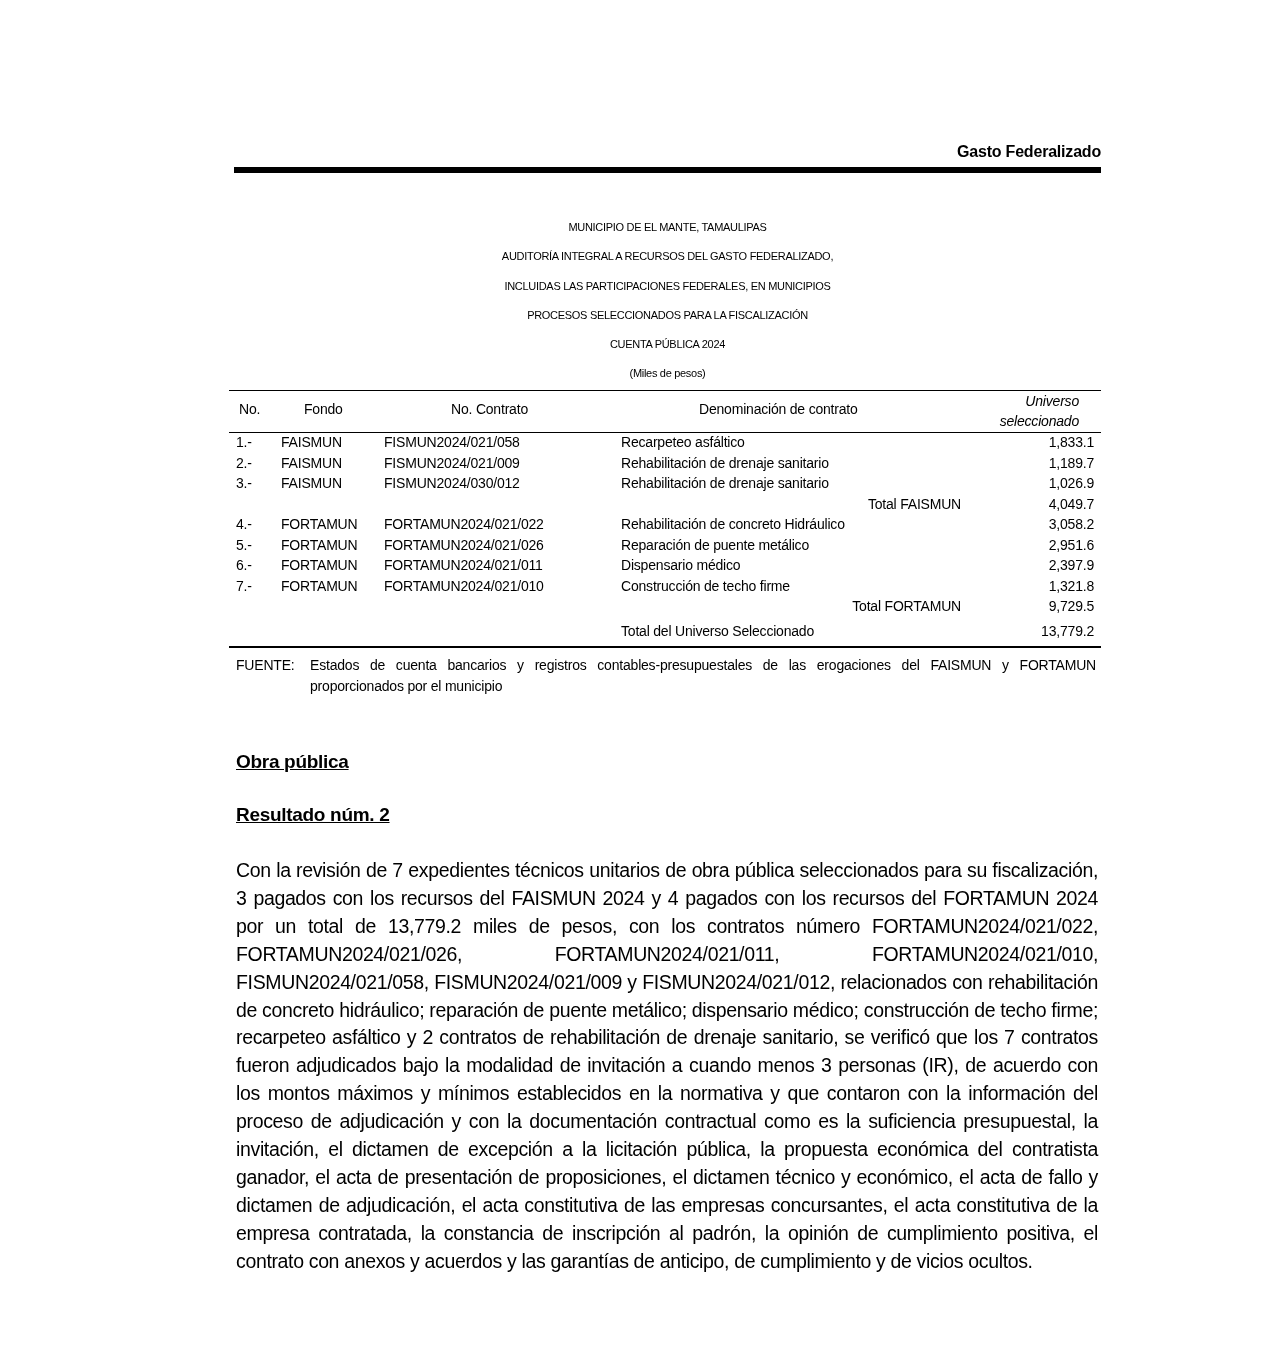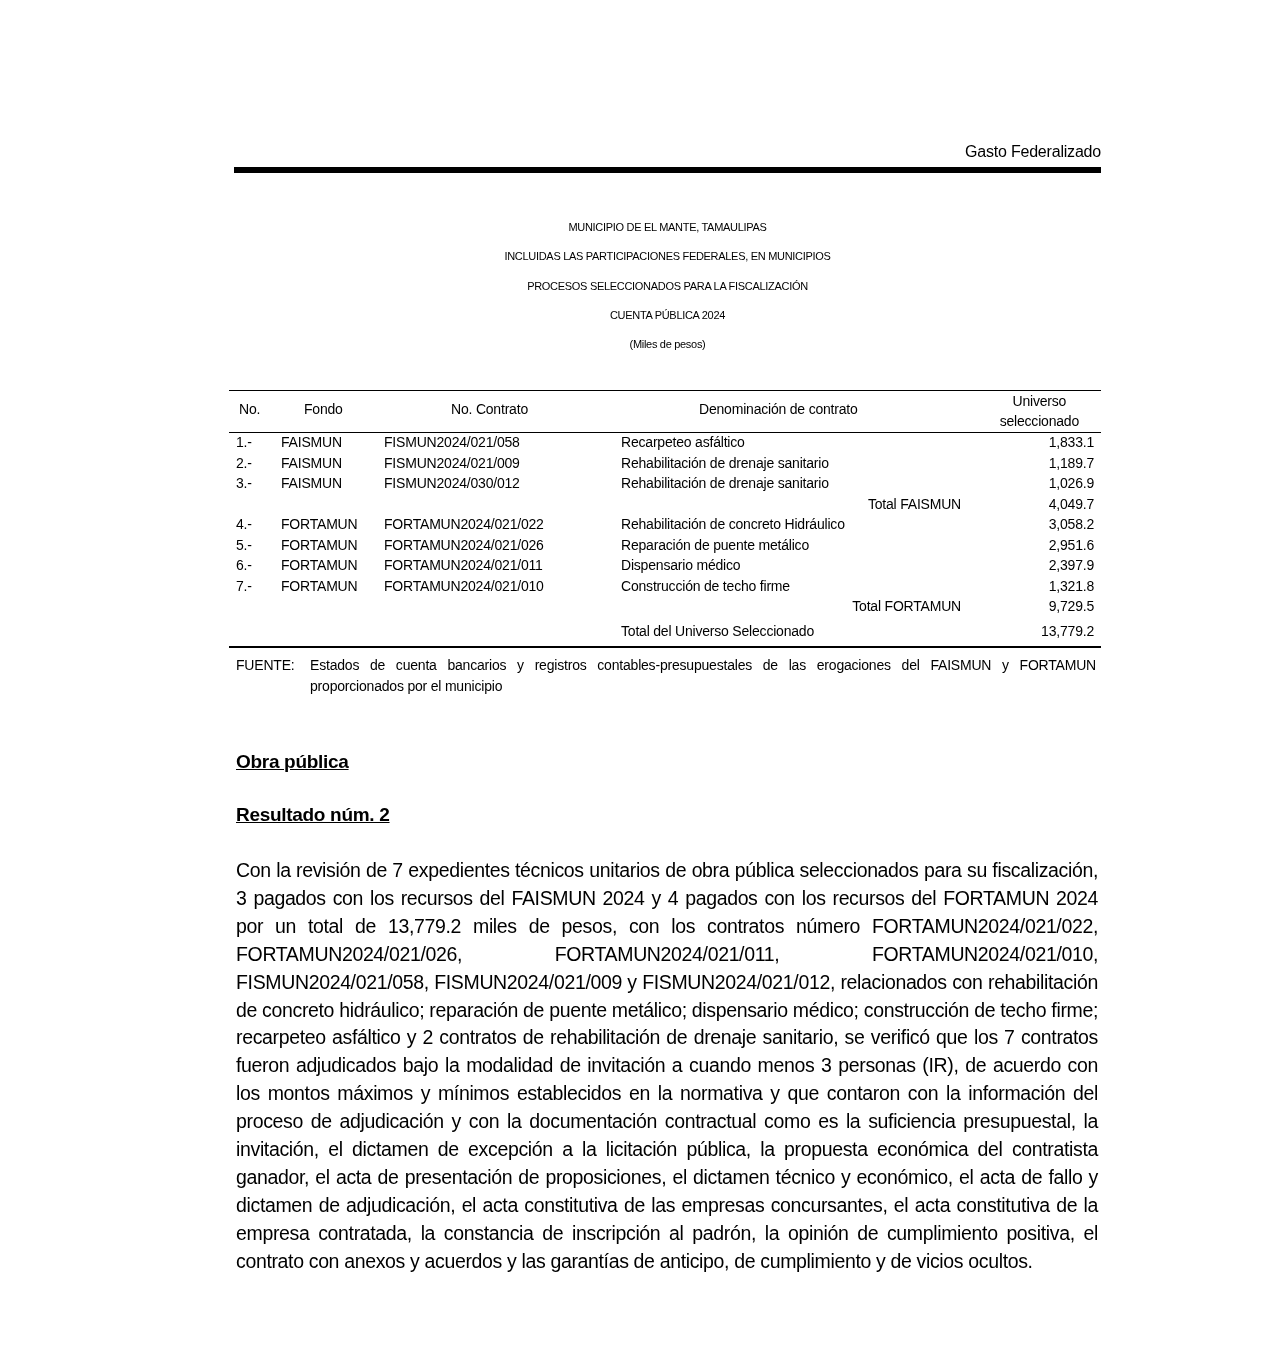--- a/index.html
+++ b/index.html
@@ -3,21 +3,21 @@
   <meta charset="utf-8">
   <style>
     html, body { margin: 0; padding: 0; background: #ffffff; }
     body {
       width: 1276px; height: 1351px; position: relative; overflow: hidden;
       font-family: "Liberation Sans", "DejaVu Sans", sans-serif;
       color: #000;
     }
     .page-header {
       position: absolute; left: 234px; top: 143px; width: 867px;
-      text-align: right; font-size: 16px; letter-spacing: -0.2px;
+      text-align: right; font-size: 16px; letter-spacing: -0.2px; font-weight: bold;
     }
     .header-rule {
       position: absolute; left: 234px; top: 167px; width: 867px; height: 6px; background: #000;
     }
     .title-block {
       position: absolute; left: 234px; top: 216px; width: 867px; text-align: center;
       font-size: 11px; letter-spacing: -0.3px;
     }
     .title-block div { height: 29.3px; line-height: 22px; }
     .tbl {
@@ -29,21 +29,21 @@
     .c-no { position: absolute; left: 7px; }
     .c-fondo { position: absolute; left: 52px; }
     .c-contrato { position: absolute; left: 155px; }
     .c-denom { position: absolute; left: 392px; }
     .c-val { position: absolute; right: 7px; text-align: right; }
     .c-total { position: absolute; right: 140px; text-align: right; }
     .hdr-no { position: absolute; left: 10px; top: 11px; }
     .hdr-fondo { position: absolute; left: 75px; top: 11px; }
     .hdr-contrato { position: absolute; left: 222px; top: 11px; }
     .hdr-denom { position: absolute; left: 470px; top: 11px; }
-    .hdr-univ { position: absolute; right: 22px; top: 1px; text-align: center; line-height: 20px; }
+    .hdr-univ { position: absolute; right: 22px; top: 1px; text-align: right; line-height: 20px; font-style: italic; }
     .fuente {
       position: absolute; left: 236px; top: 655px; width: 860px; font-size: 14px;
       letter-spacing: -0.2px; line-height: 21px;
     }
     .fuente .lbl { position: absolute; left: 0; top: 0; }
     .fuente .txt { position: absolute; left: 74px; top: 0; width: 786px; text-align: justify; }
     .section-h {
       position: absolute; left: 236px; font-size: 19px; font-weight: bold; letter-spacing: -0.3px; text-decoration: underline;
     }
     .para {
@@ -52,20 +52,21 @@
     }
   </style>
 </head>
 <body>
 
 <div class="page-header">Gasto Federalizado</div>
 <div class="header-rule"></div>
 
 <div class="title-block">
   <div>MUNICIPIO DE EL MANTE, TAMAULIPAS</div>
+  <div>AUDITORÍA INTEGRAL A RECURSOS DEL GASTO FEDERALIZADO,</div>
   <div>INCLUIDAS LAS PARTICIPACIONES FEDERALES, EN MUNICIPIOS</div>
   <div>PROCESOS SELECCIONADOS PARA LA FISCALIZACIÓN</div>
   <div>CUENTA PÚBLICA 2024</div>
   <div>(Miles de pesos)</div>
 </div>
 
 <div class="tbl">
   <div class="rule" style="top:0;"></div>
 
   <div>

